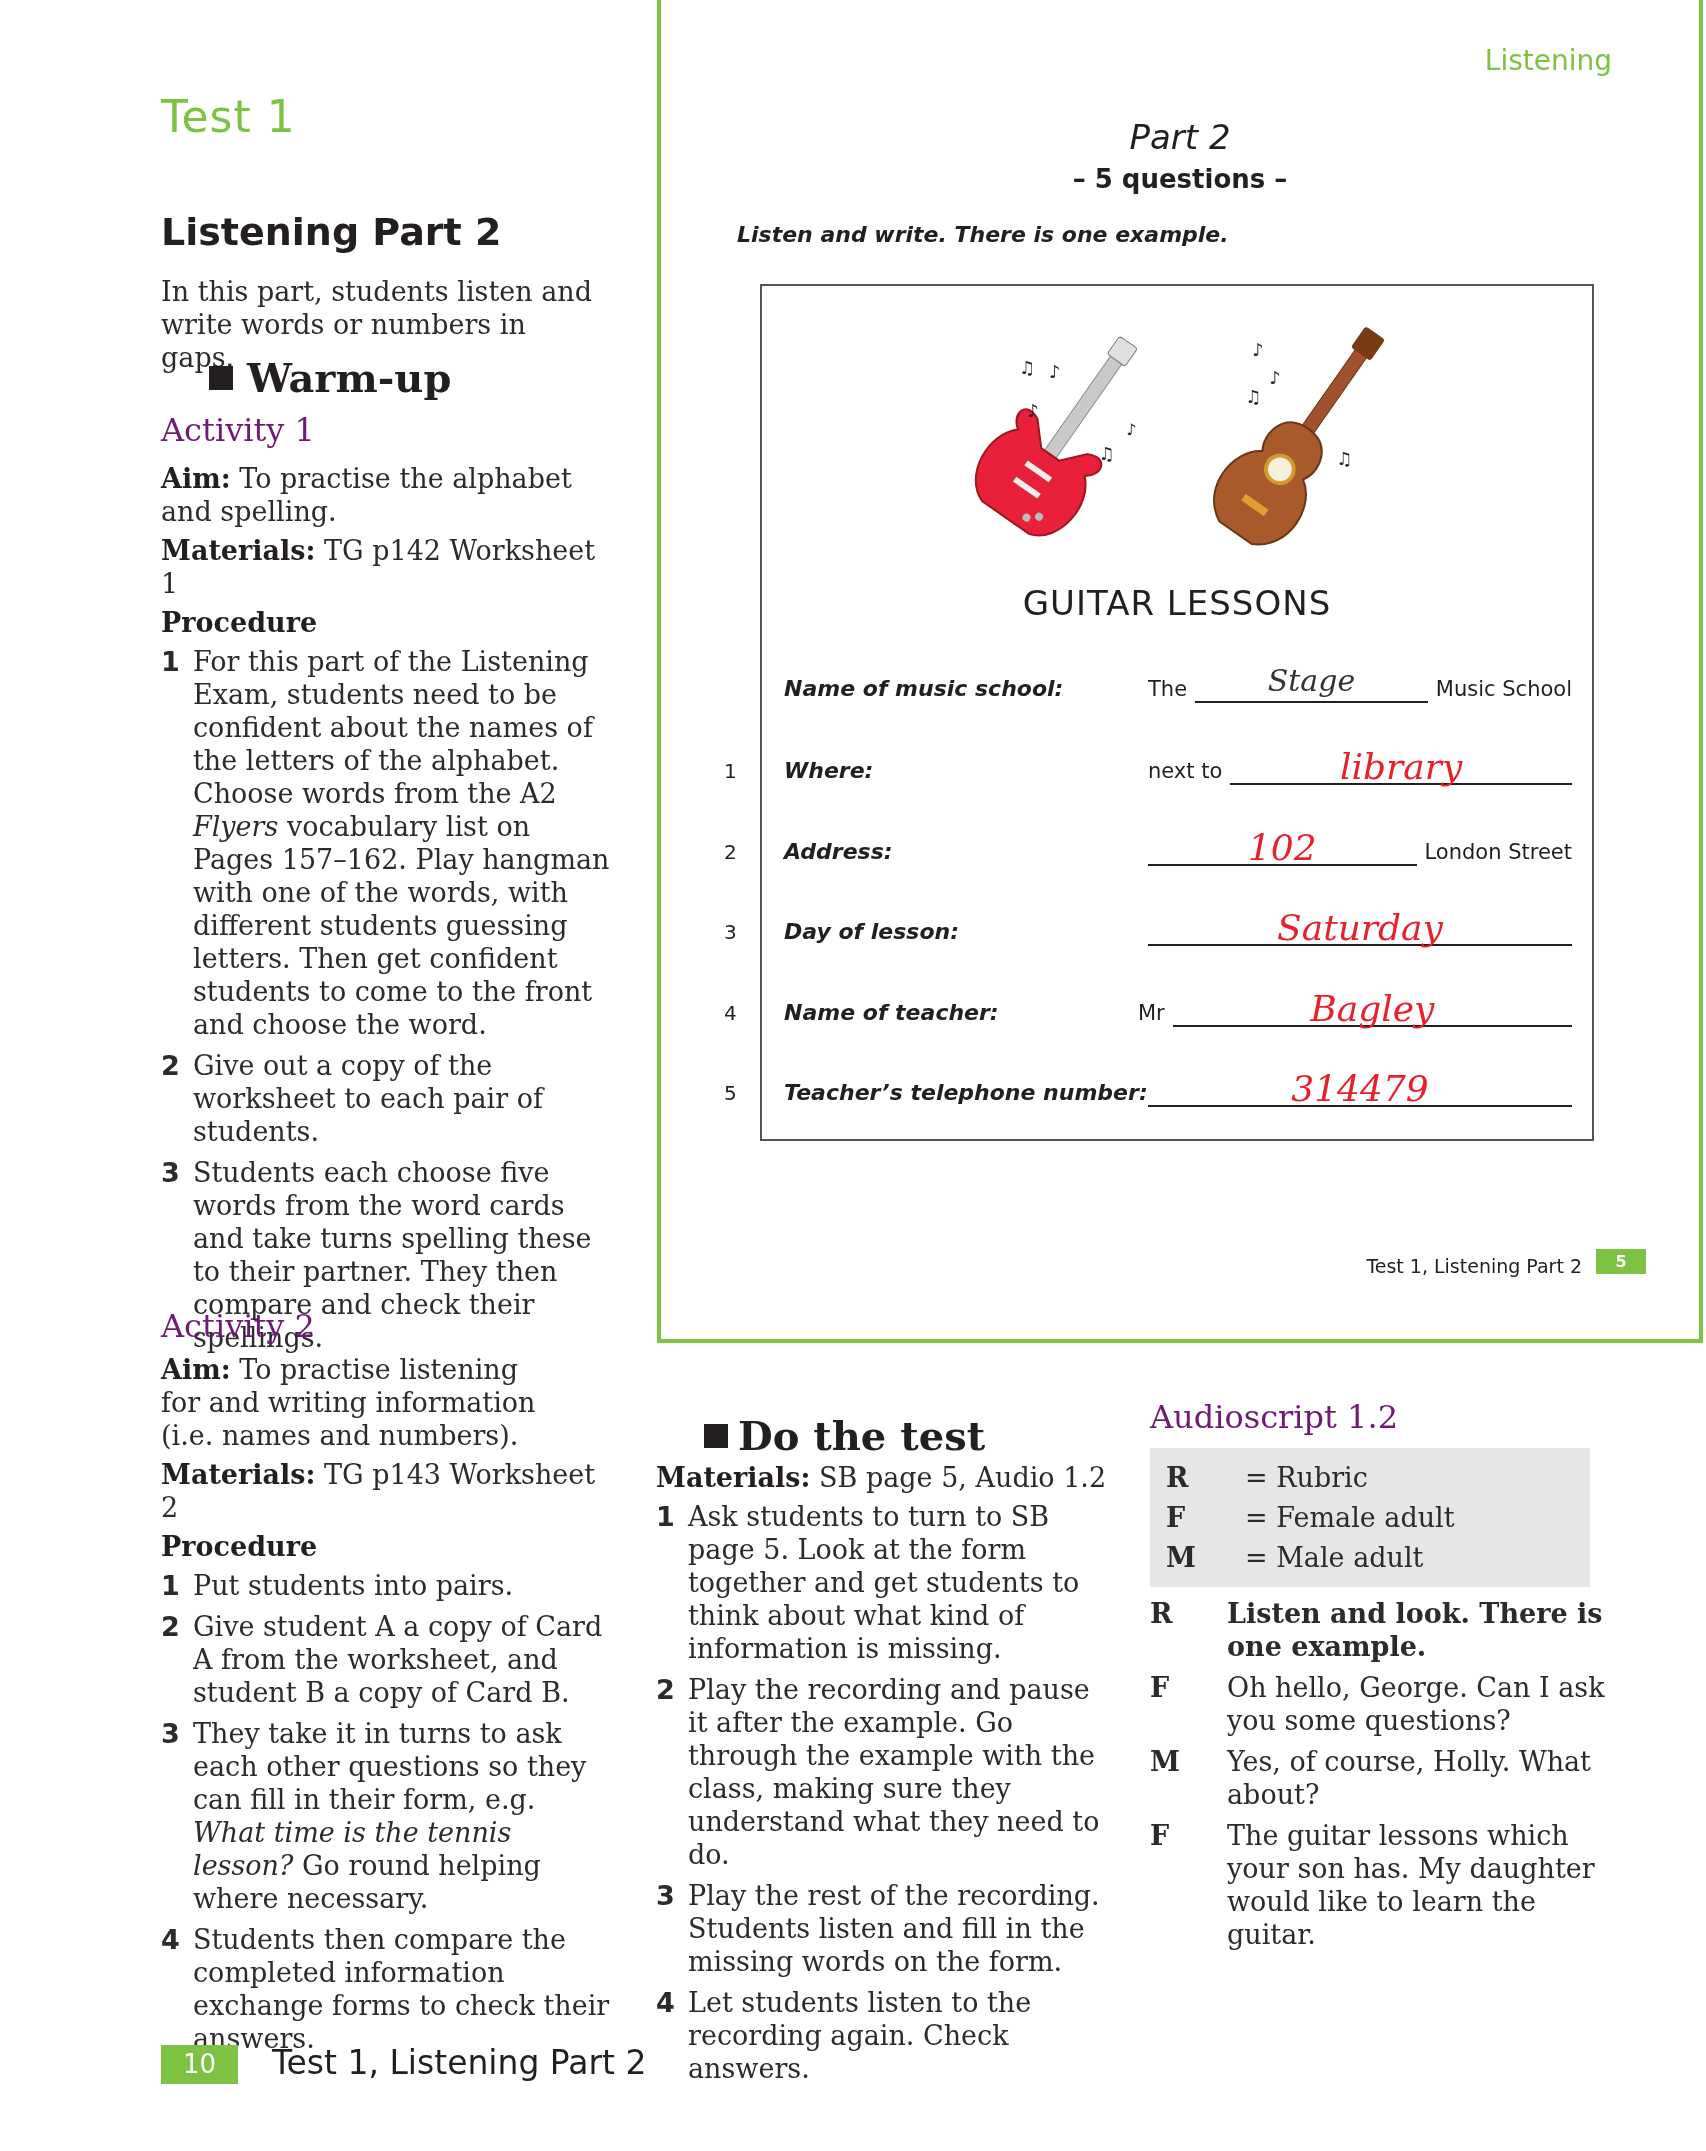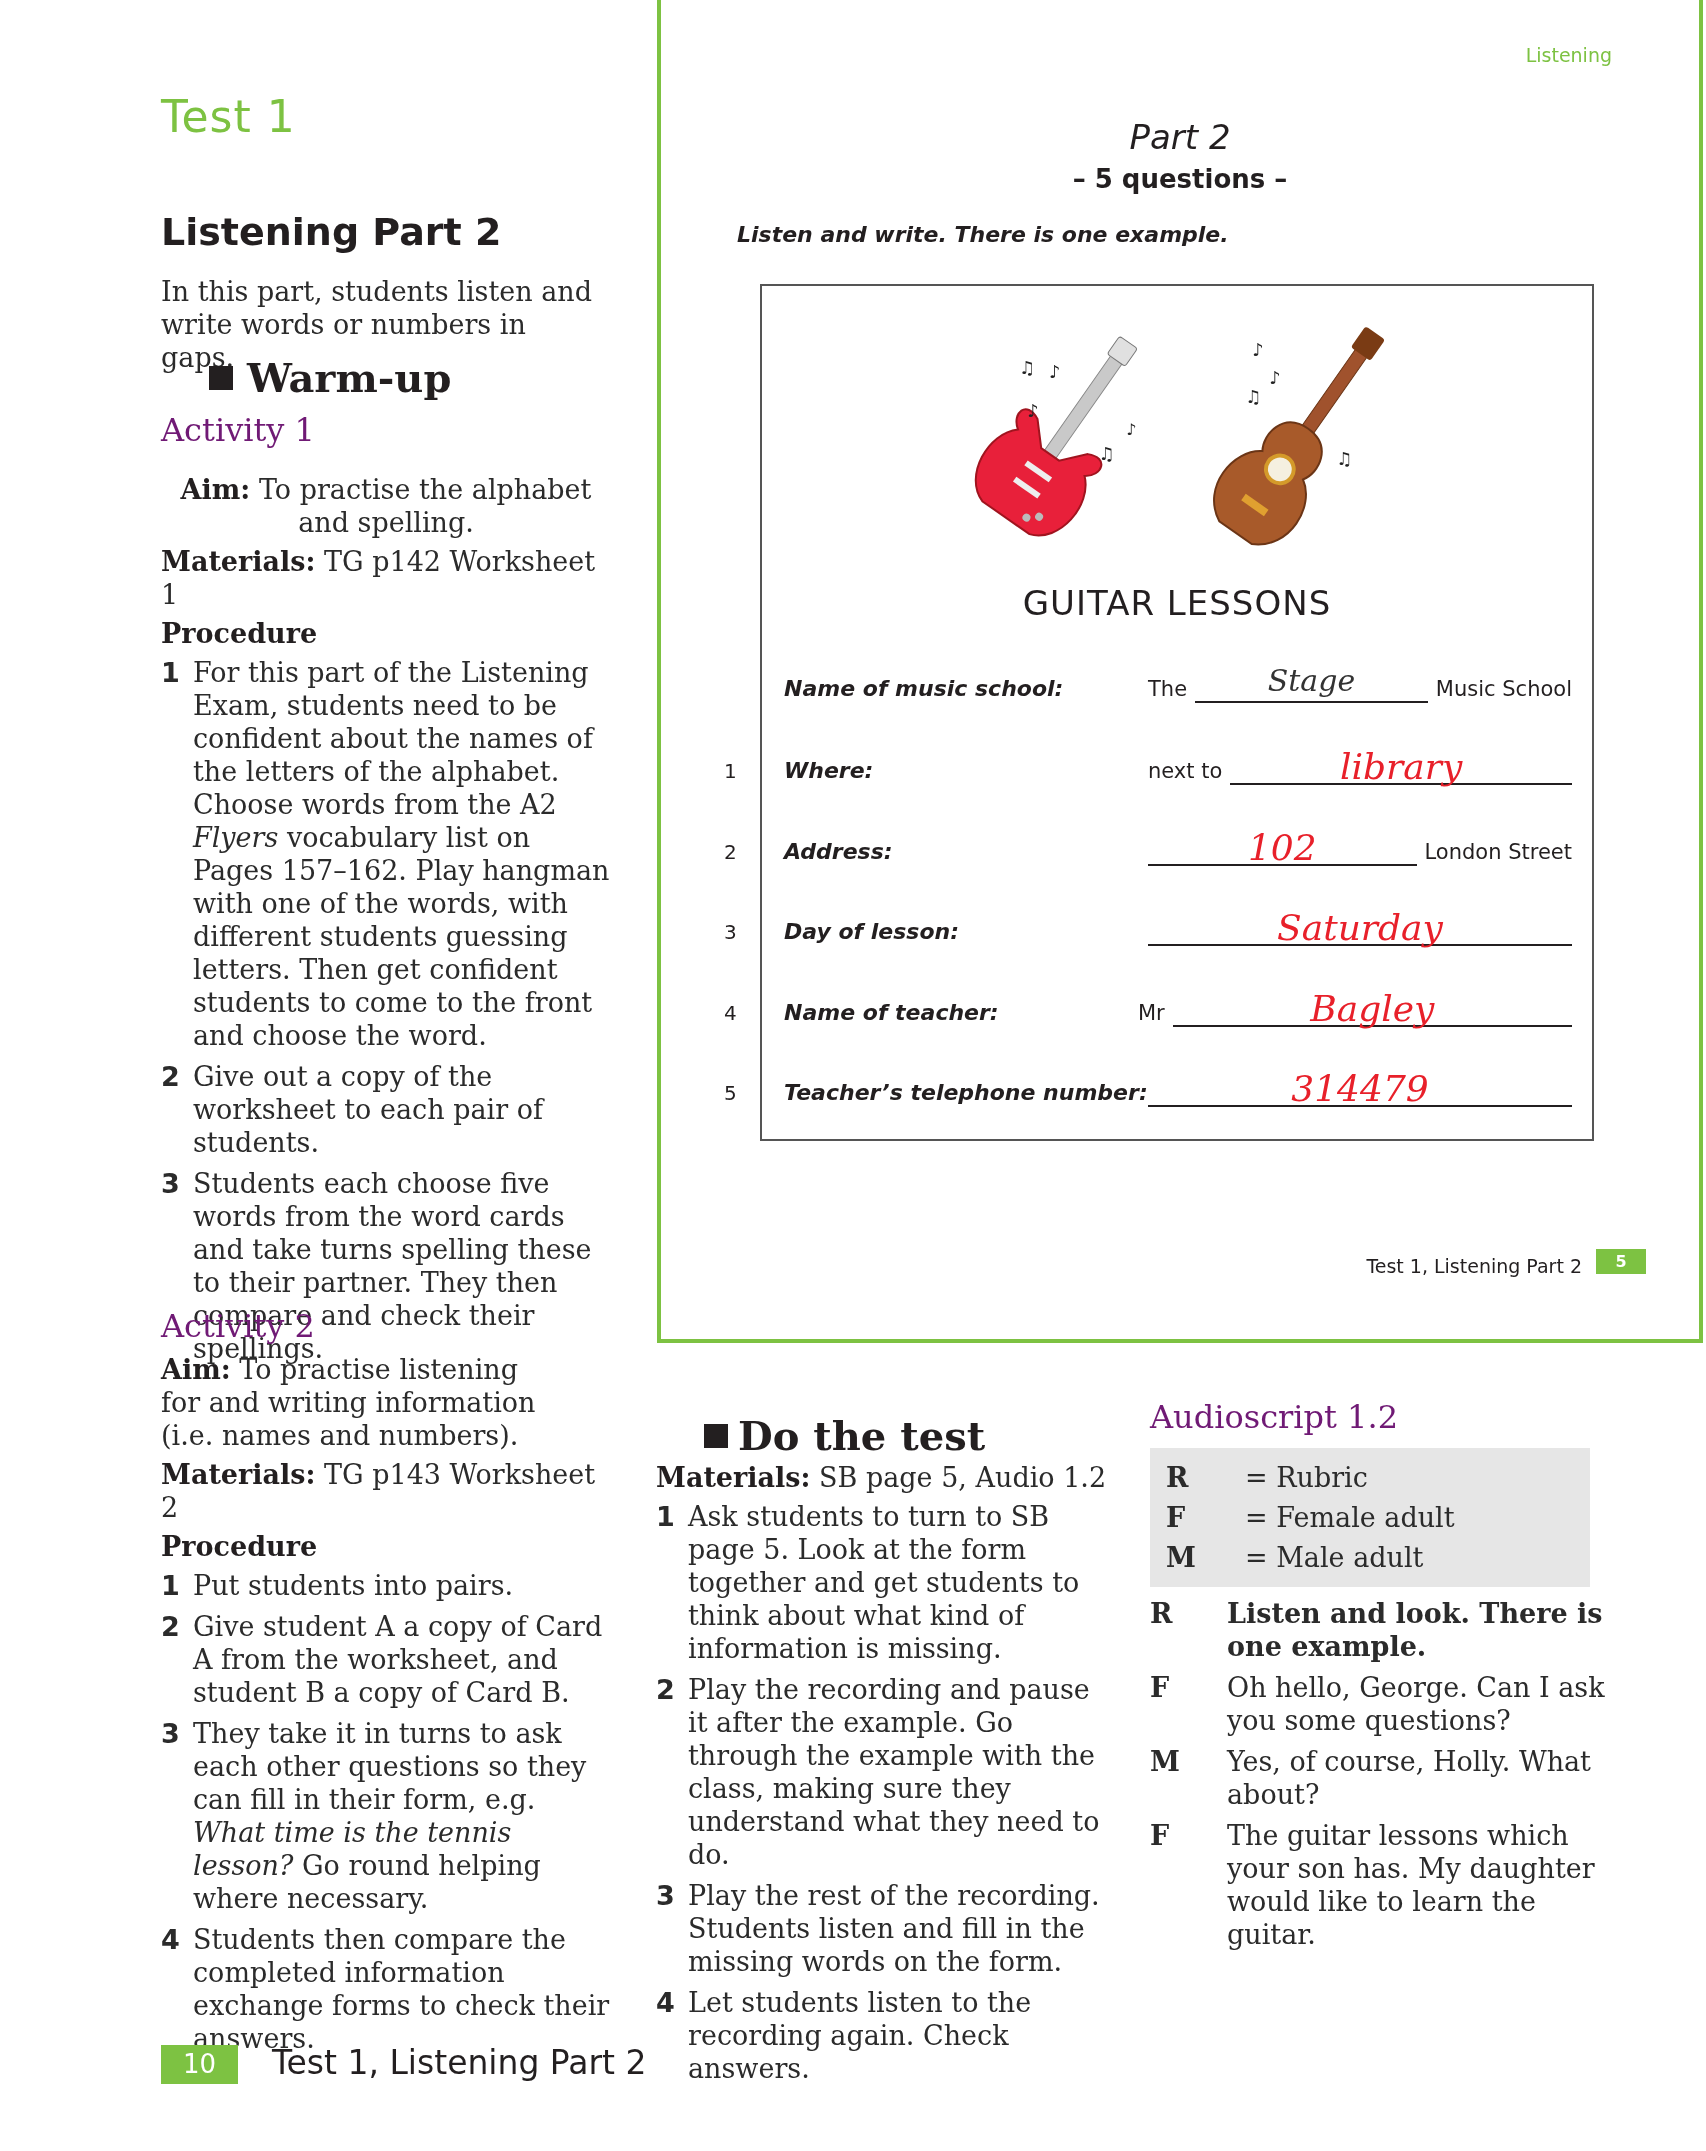--- a/index.html
+++ b/index.html
@@ -16,21 +16,21 @@
   .sq-heading { font-family: "DejaVu Serif", serif; font-weight: bold; font-size: 40px; display: flex; align-items: center; padding-left: 48px; }
   .sq { display: inline-block; width: 24px; height: 24px; background: #231f20; margin-right: 14px; }
   .activity-title { font-family: "DejaVu Serif", serif; font-size: 32px; color: #701a75; }
   .proc-list { list-style: none; }
   .proc-list li { position: relative; padding-left: 32px; margin-bottom: 8px; }
   .proc-list li .num { position: absolute; left: 0; top: 0; font-family: "DejaVu Sans", sans-serif; font-weight: bold; }
   .it { font-style: italic; }
 
   
   #sb-panel { left: 657px; top: -4px; width: 1046px; height: 1347px; border: 4px solid #7dc242; }
-  #sb-listening { right: 87px; top: 44px; font-family: "DejaVu Sans", sans-serif; font-size: 19px; color: #7dc242; }
+  #sb-listening { right: 87px; top: 44px; font-family: "DejaVu Sans", sans-serif; font-size: 28px; color: #7dc242; }
   #sb-part { left: 0; width: 100%; top: 117px; text-align: center; font-family: "DejaVu Sans", sans-serif; font-size: 34px; font-style: italic; font-weight: 300; }
   #sb-questions { left: 0; width: 100%; top: 164px; text-align: center; font-family: "DejaVu Sans", sans-serif; font-weight: bold; font-size: 26px; }
   #sb-instruction { left: 76px; top: 222px; font-family: "DejaVu Sans", sans-serif; font-weight: bold; font-style: italic; font-size: 22px; }
 
   #form-box { left: 99px; top: 284px; width: 834px; height: 857px; border: 2px solid #555; }
   #form-title { left: 0; width: 100%; top: 297px; text-align: center; font-family: "DejaVu Sans", sans-serif; font-size: 34px; letter-spacing: 1px; }
   .form-row { position: absolute; left: 0; width: 834px; height: 59px; }
   .row-num { position: absolute; left: -38px; bottom: 8px; font-family: "DejaVu Sans", sans-serif; font-size: 20px; }
   .row-label { position: absolute; left: 22px; bottom: 8px; font-family: "DejaVu Sans", sans-serif; font-weight: bold; font-style: italic; font-size: 22px; margin-top: 32px; }
   .row-field { position: absolute; left: 386px; right: 24px; bottom: 6px; display: flex; align-items: flex-end; font-family: "DejaVu Sans", sans-serif; font-size: 21px; }
@@ -65,21 +65,21 @@
 
 <div class="abs body-text" style="left:161px; top:275px; width:446px;">In this part, students listen and write words or numbers in gaps.</div>
 
 <div class="abs sq-heading" style="left:161px; top:354px;">
   <span class="sq"></span>
   <span>Warm-up</span>
 </div>
 
 <div class="abs" style="left:161px; top:411px; width:450px;">
   <div class="activity-title">Activity 1</div>
-  <div class="body-text" style="margin-top:24px;text-align:center;">
+  <div class="body-text" style="margin-top:13px;">
     <b>Aim:</b><span> To practise the alphabet and spelling.</span>
   </div>
   <div class="body-text" style="margin-top:6px;">
     <b>Materials:</b><span> TG p142 Worksheet 1</span>
   </div>
   <div class="body-text" style="margin-top:6px;"><b>Procedure</b></div>
   <ul class="proc-list body-text" style="margin-top:6px;">
     <li><span class="num">1</span><span>For this part of the Listening Exam, students need to be confident about the names of the letters of the alphabet. Choose words from the A2 </span><span class="it">Flyers</span><span> vocabulary list on Pages 157–162. Play hangman with one of the words, with different students guessing letters. Then get confident students to come to the front and choose the word.</span></li>
     <li><span class="num">2</span><span>Give out a copy of the worksheet to each pair of students.</span></li>
     <li><span class="num">3</span><span>Students each choose five words from the word cards and take turns spelling these to their partner. They then compare and check their spellings.</span></li>

